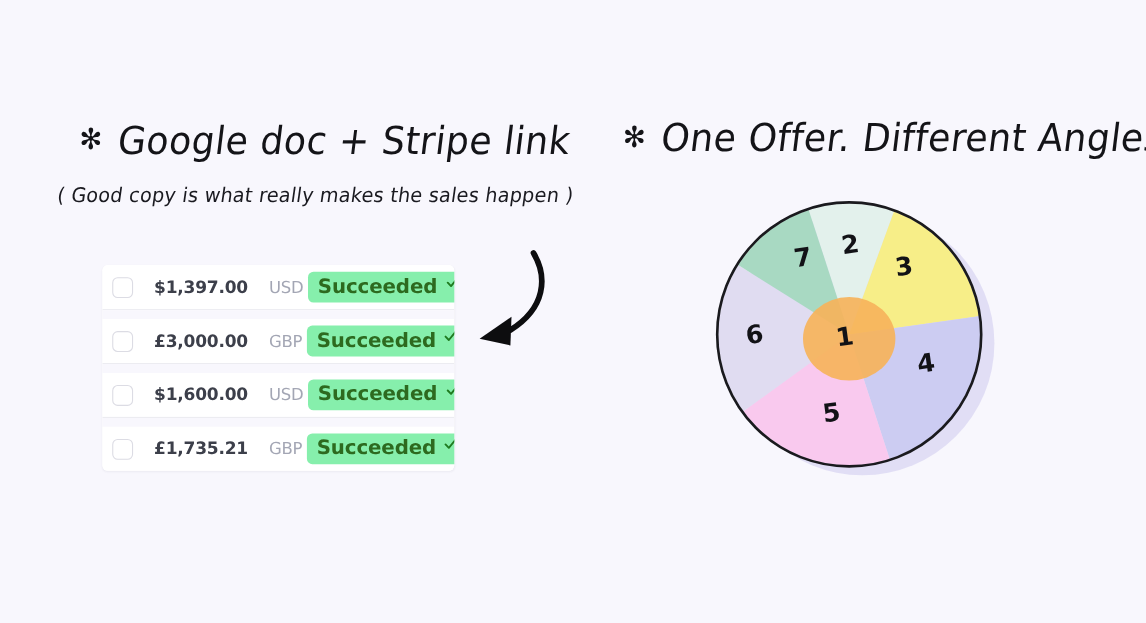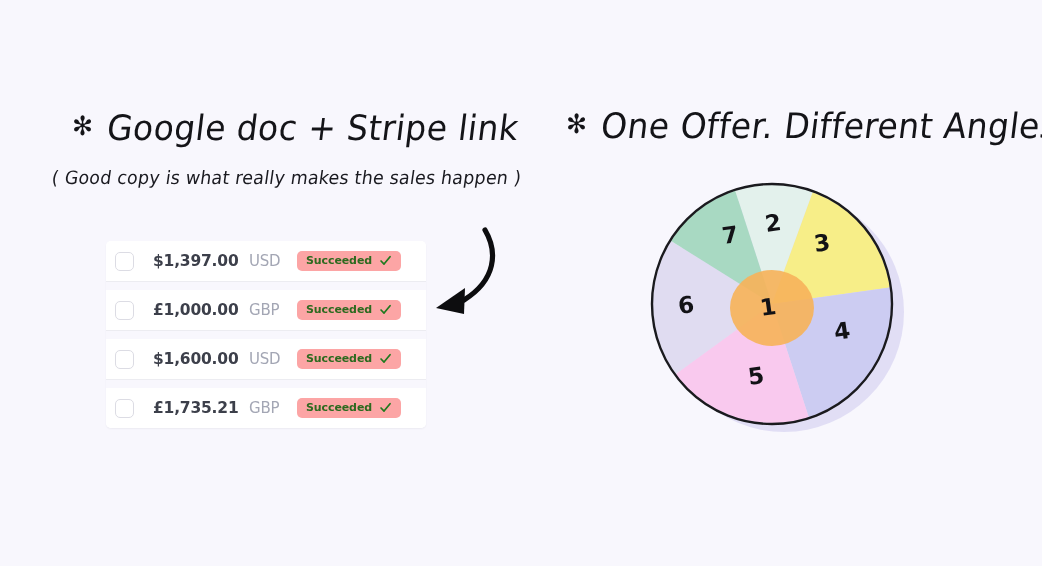--- a/index.html
+++ b/index.html
@@ -56,21 +56,21 @@
     font-size: 17.5px;
     color: #1a1a20;
     letter-spacing: 0.2px;
     white-space: nowrap;
     transform: skewX(-8deg) scaleY(1.05);
   }
 
   
   .txn-list {
     position: absolute;
-    left: 106px;
+    left: 93px;
     top: 241px;
     width: 320px;
     border-radius: 5px;
     overflow: hidden;
     background: #ffffff;
     box-shadow: 0 1px 2px rgba(30, 30, 60, 0.06);
   }
   .txn-row {
     display: flex;
     align-items: center;
@@ -101,34 +101,34 @@
     color: #3c3f4a;
     margin-left: 19px;
     width: 92px;
     letter-spacing: -0.2px;
   }
   .currency {
     font-family: "DejaVu Sans", sans-serif;
     font-size: 15px;
     font-weight: 400;
     color: #a3a6b4;
-    margin-left: 4px;
+    margin-left: 19px;
     width: 44px;
     letter-spacing: -0.2px;
   }
   .badge {
     display: inline-flex;
     align-items: flex-start;
     gap: 7px;
-    background: #fca5a5;
+    background: #86efac;
     color: #2d6a1f;
     border-radius: 5px;
     padding: 3px 9px 4px 9px;
     font-family: "DejaVu Sans", sans-serif;
-    font-size: 11px;
+    font-size: 18px;
     font-weight: 700;
     letter-spacing: -0.1px;
     margin-left: 4px;
   }
   .badge .tick {
     width: 13px;
     height: 13px;
     display: block;
   }
 
@@ -182,21 +182,21 @@
         <svg class="tick" viewBox="0 0 16 16">
           <path d="M2.5 8.6 L6.2 12.4 L13.6 3.4" fill="none" stroke="#1f7a1f" stroke-width="2.1" stroke-linecap="round" stroke-linejoin="round"></path>
         </svg>
       </div>
     </div>
 
     <div class="txn-gap"></div>
 
     <div class="txn-row">
       <div class="checkbox"></div>
-      <div class="amount">£1,000.00</div>
+      <div class="amount">£3,000.00</div>
       <div class="currency">GBP</div>
       <div class="badge">
         <span>Succeeded</span>
         <svg class="tick" viewBox="0 0 16 16">
           <path d="M2.5 8.6 L6.2 12.4 L13.6 3.4" fill="none" stroke="#1f7a1f" stroke-width="2.1" stroke-linecap="round" stroke-linejoin="round"></path>
         </svg>
       </div>
     </div>
 
     <div class="txn-gap"></div>

